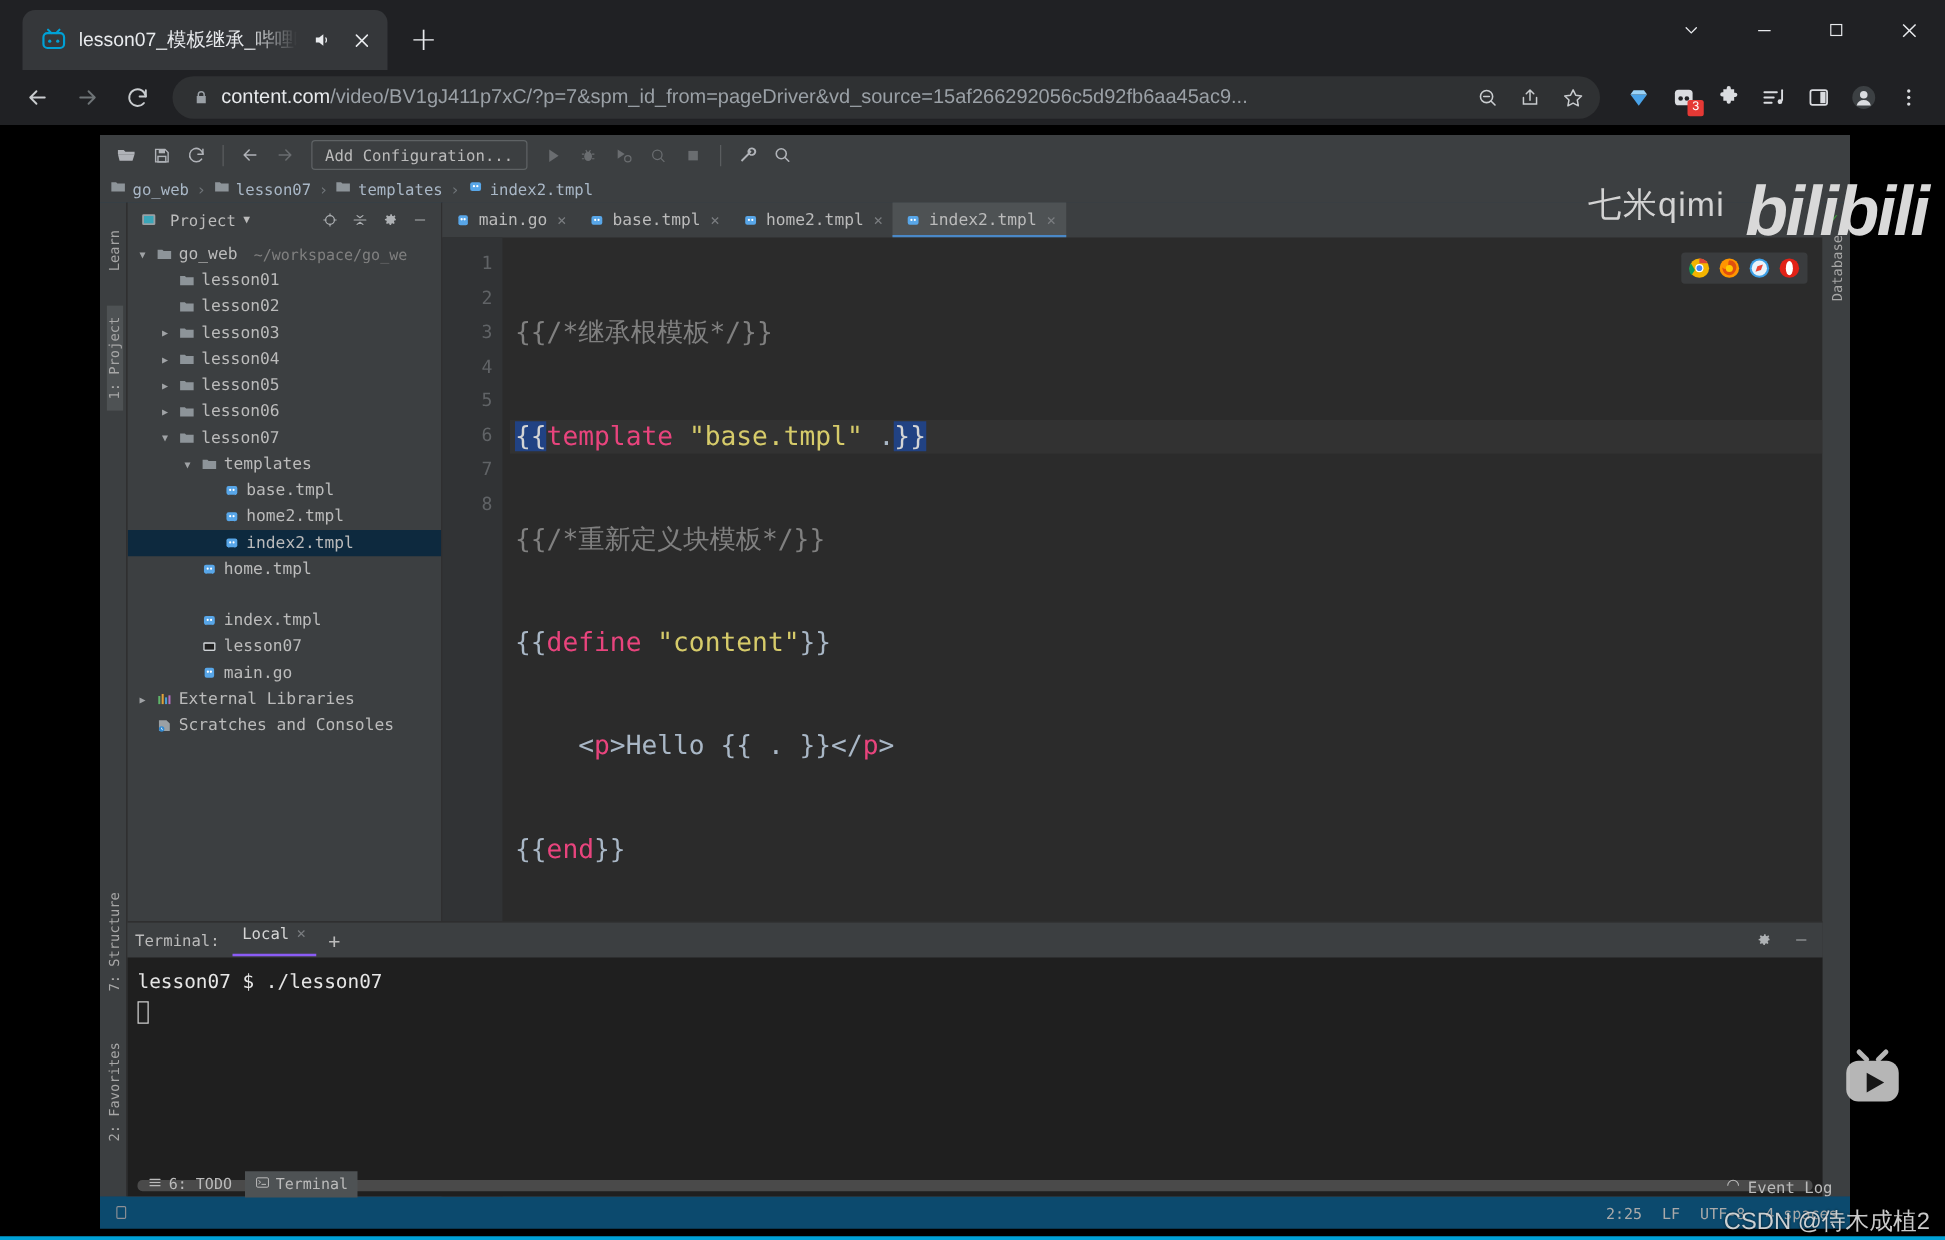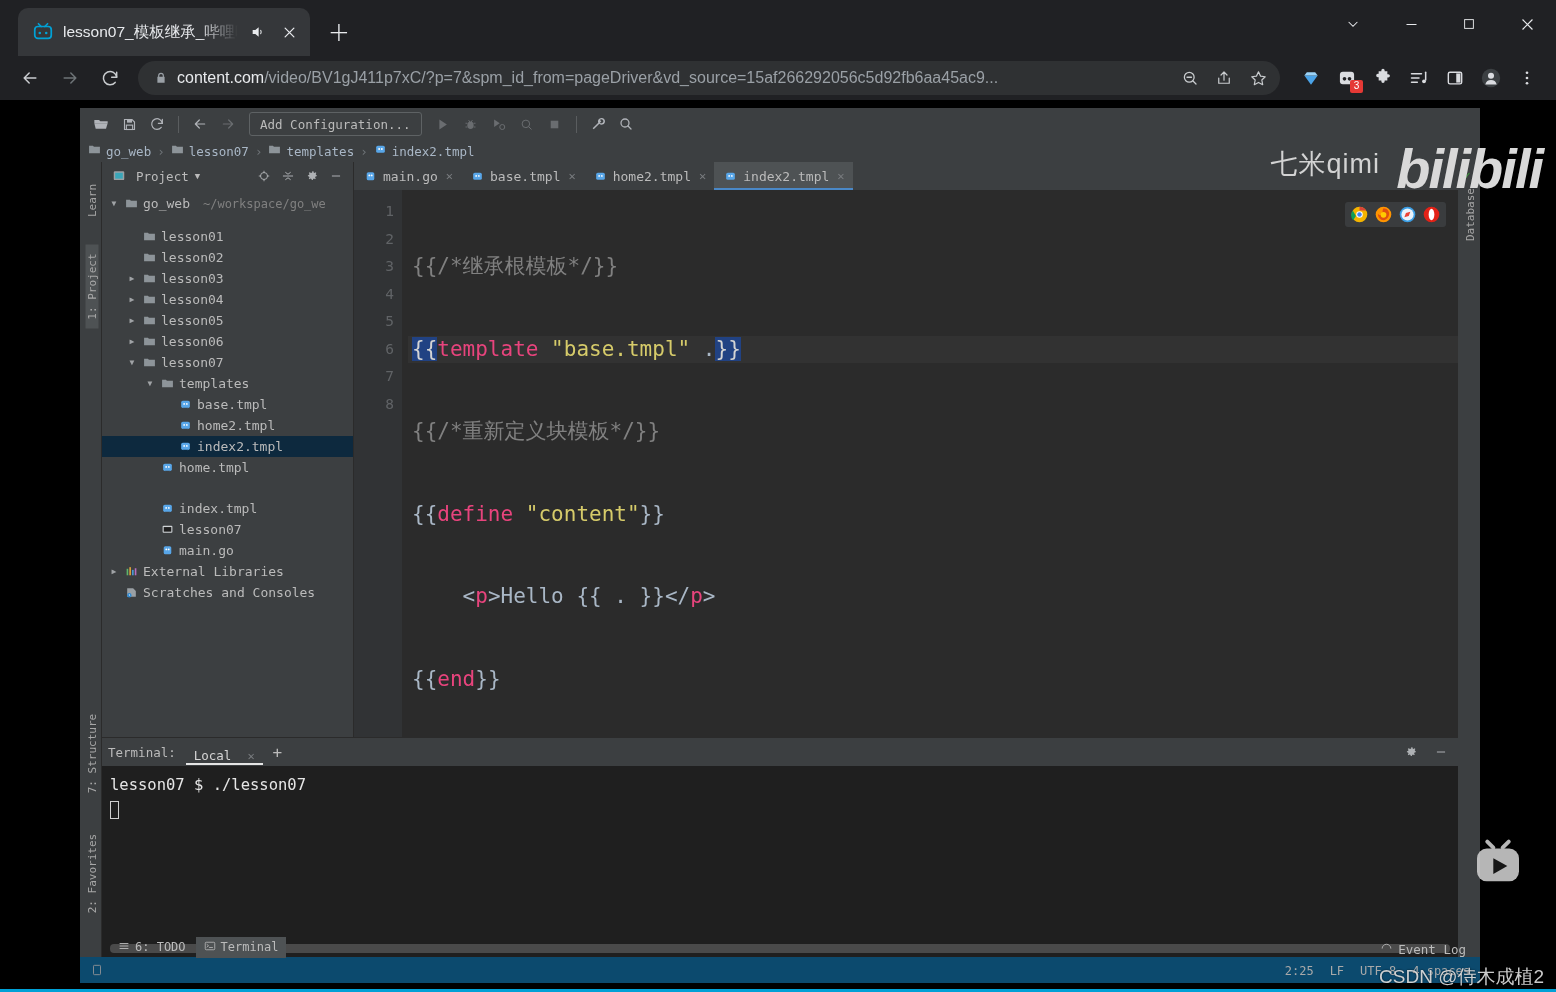--- a/index.html
+++ b/index.html
@@ -197,22 +197,22 @@
   .terminal-panel {
     position: absolute; left: 22px; right: 22px; bottom: 0; height: 220px;
     background: #3c3f41; display: flex; flex-direction: column;
     border-top: 1px solid #2b2b2b;
   }
   .term-head {
     height: 28px; display: flex; align-items: center; padding: 2px 6px; gap: 10px;
     font-size: 12.5px; color: #bbbbbb;
   }
   .term-tab {
-    padding: 0 8px; height: 26px; display: flex; align-items: flex-end; gap: 16px;
-    border-bottom: 2px solid #e5e5e5; color: #d5d5d5;
+    padding: 0 8px; height: 26px; display: flex; align-items: flex-start; gap: 6px;
+    border-bottom: 2px solid #8b5cf6; color: #d5d5d5;
   }
   .term-tab .x { color: #7a7d80; font-size: 12px; }
   .term-plus { color: #bbbbbb; font-size: 16px; }
   .term-head-right { margin-left: auto; display: flex; gap: 8px; }
   .term-head-right > div { width: 22px; height: 22px; display: flex; align-items: center; justify-content: center; color: #aeb1b4; }
   .term-body {
     flex: 1 1 auto; background: #1f1f1f; position: relative;
     padding: 6px 8px; font-family: "DejaVu Sans Mono", monospace;
     font-size: 15.5px; line-height: 26px; color: #e6e6e6; overflow: hidden;
   }
@@ -583,21 +583,21 @@
         <div class="node" style="padding-left: 6px;">
               <span class="arrow">▼</span>
               <span style="display: flex;">
                 <svg viewBox="0 0 24 24" width="13" height="13" fill="#8d9499">
                   <path d="M2 5h7l2 2h11v12H2z"></path>
                 </svg>
               </span>
               <span>go_web</span>
               <span class="path">~/workspace/go_we</span>
             </div>
-            <div class="node" style="padding-left: 24px; margin-top: 12px;">
+            <div class="node" style="padding-left: 24px;">
               <span class="arrow"></span>
               <span style="display: flex;">
                 <svg viewBox="0 0 24 24" width="13" height="13" fill="#8d9499">
                   <path d="M2 5h7l2 2h11v12H2z"></path>
                 </svg>
               </span>
               <span>lesson01</span>
             </div>
             <div class="node" style="padding-left: 24px;">
               <span class="arrow"></span>

